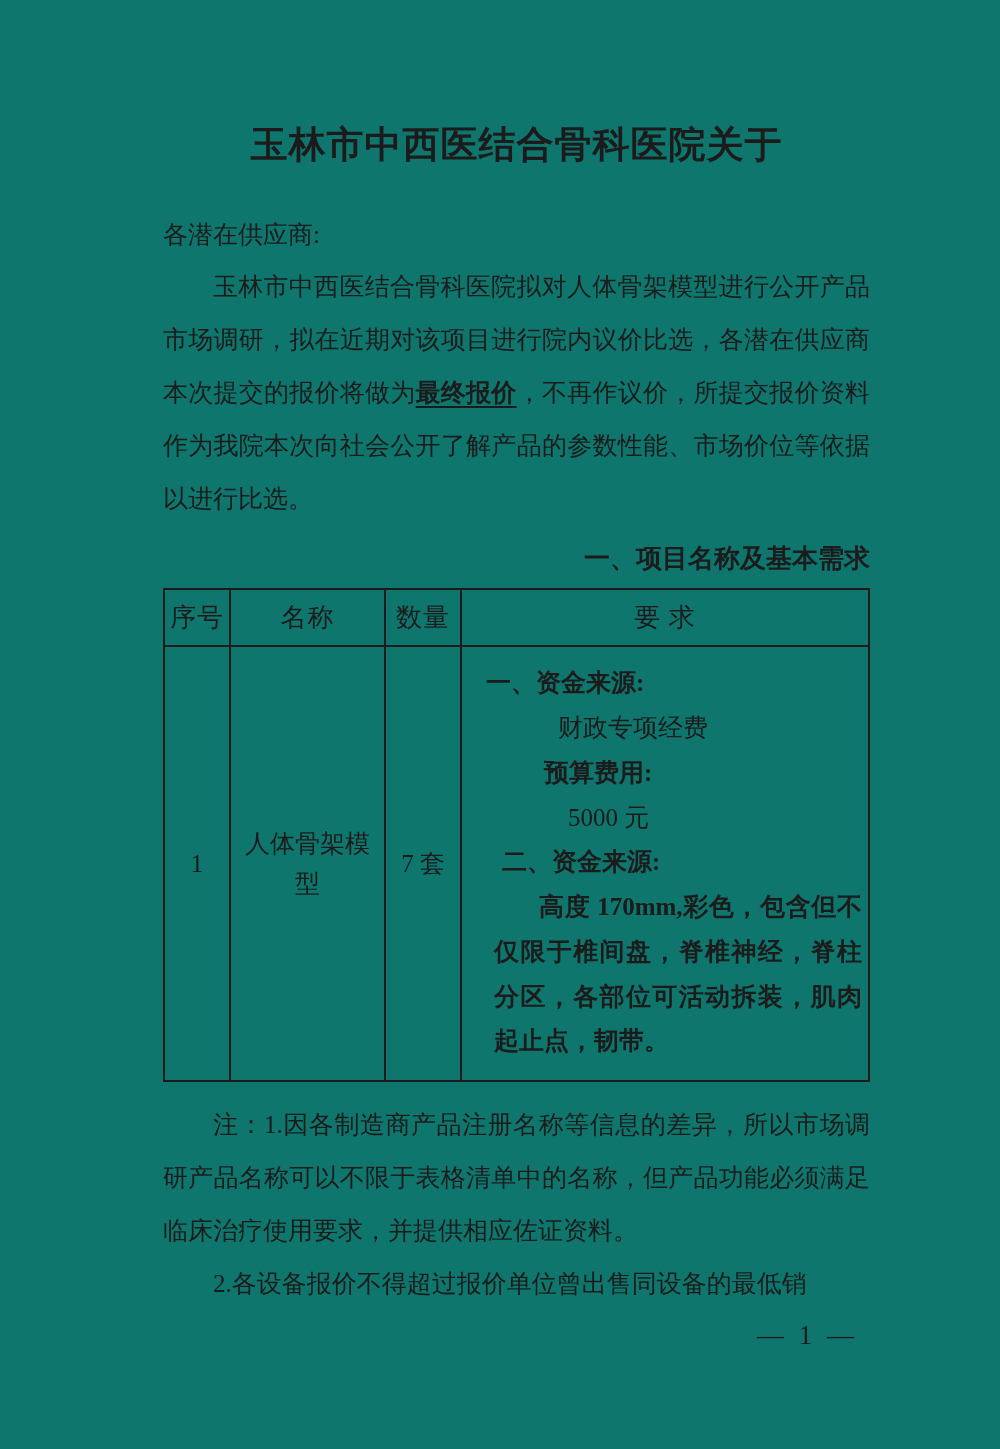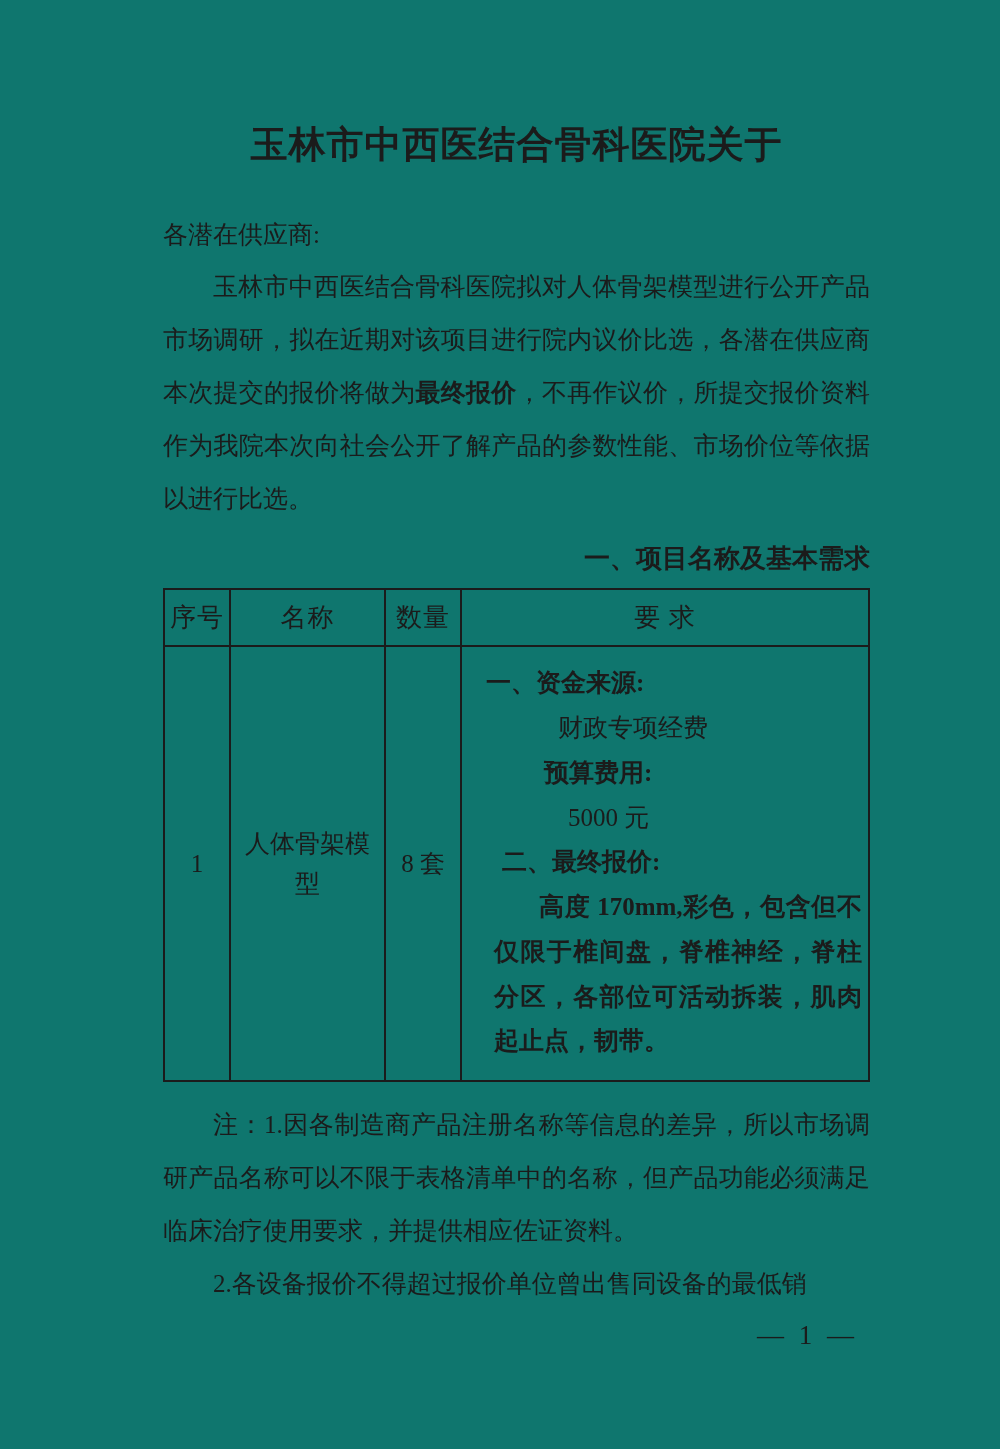--- a/index.html
+++ b/index.html
@@ -39,20 +39,21 @@
   }
   .para {
     margin: 8px 0 0 0;
     font-size: 25px;
     line-height: 2.12;
     text-align: justify;
     text-indent: 2em;
   }
   .emph {
     font-weight: bold;
+    text-decoration: underline;
     text-underline-offset: 5px;
     text-decoration-thickness: 2px;
   }
 
   
   .section-heading {
     margin-top: 16px;
     font-size: 26px;
     font-weight: bold;
     text-indent: 1.9em;
@@ -159,27 +160,27 @@
           <th>序号</th>
           <th>名称</th>
           <th>数量</th>
           <th>要 求</th>
         </tr>
       </thead>
       <tbody>
         <tr>
           <td class="cell-index">1</td>
           <td class="cell-name">人体骨架模型</td>
-          <td class="cell-quantity">8 套</td>
+          <td class="cell-quantity">7 套</td>
           <td class="cell-requirements">
             <div class="req-line-bold rl-1">一、资金来源:</div>
             <div class="rl-2">财政专项经费</div>
             <div class="rl-3">预算费用:</div>
             <div class="rl-4">5000 元</div>
-            <div class="rl-5">二、最终报价:</div>
+            <div class="rl-5">二、资金来源:</div>
             <p class="req-para">高度 170mm,彩色，包含但不仅限于椎间盘，脊椎神经，脊柱分区，各部位可活动拆装，肌肉起止点，韧带。</p>
           </td>
         </tr>
       </tbody>
     </table>
 
     <p class="note note-first">注：1.因各制造商产品注册名称等信息的差异，所以市场调研产品名称可以不限于表格清单中的名称，但产品功能必须满足临床治疗使用要求，并提供相应佐证资料。</p>
     <p class="note">2.各设备报价不得超过报价单位曾出售同设备的最低销</p>
 
     <div class="page-number">— 1 —</div>

